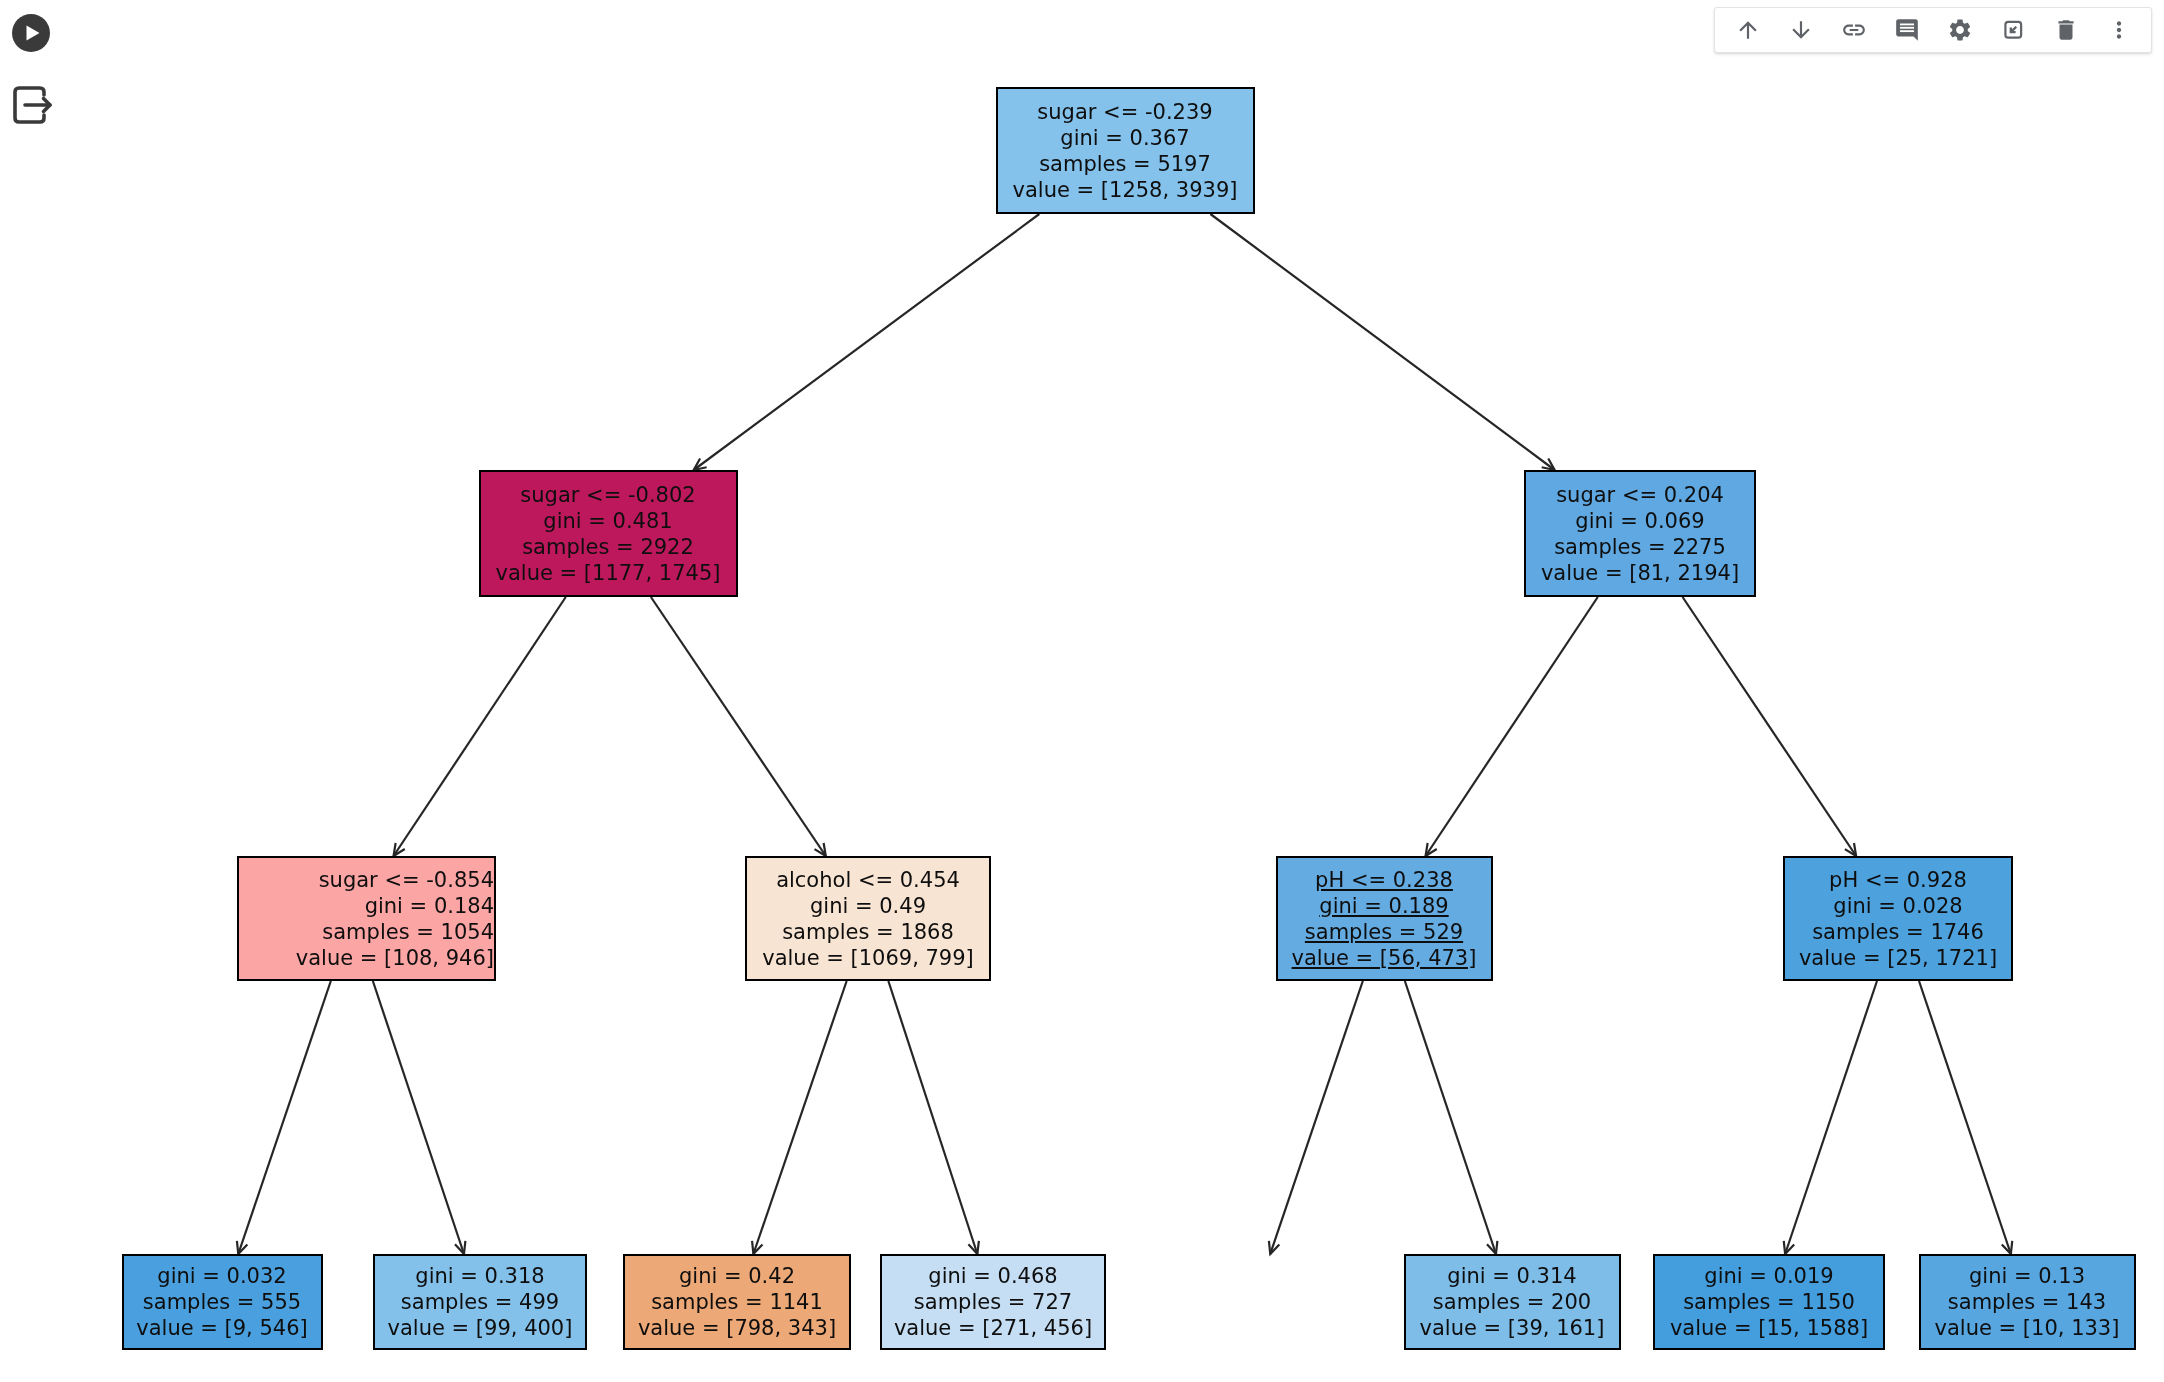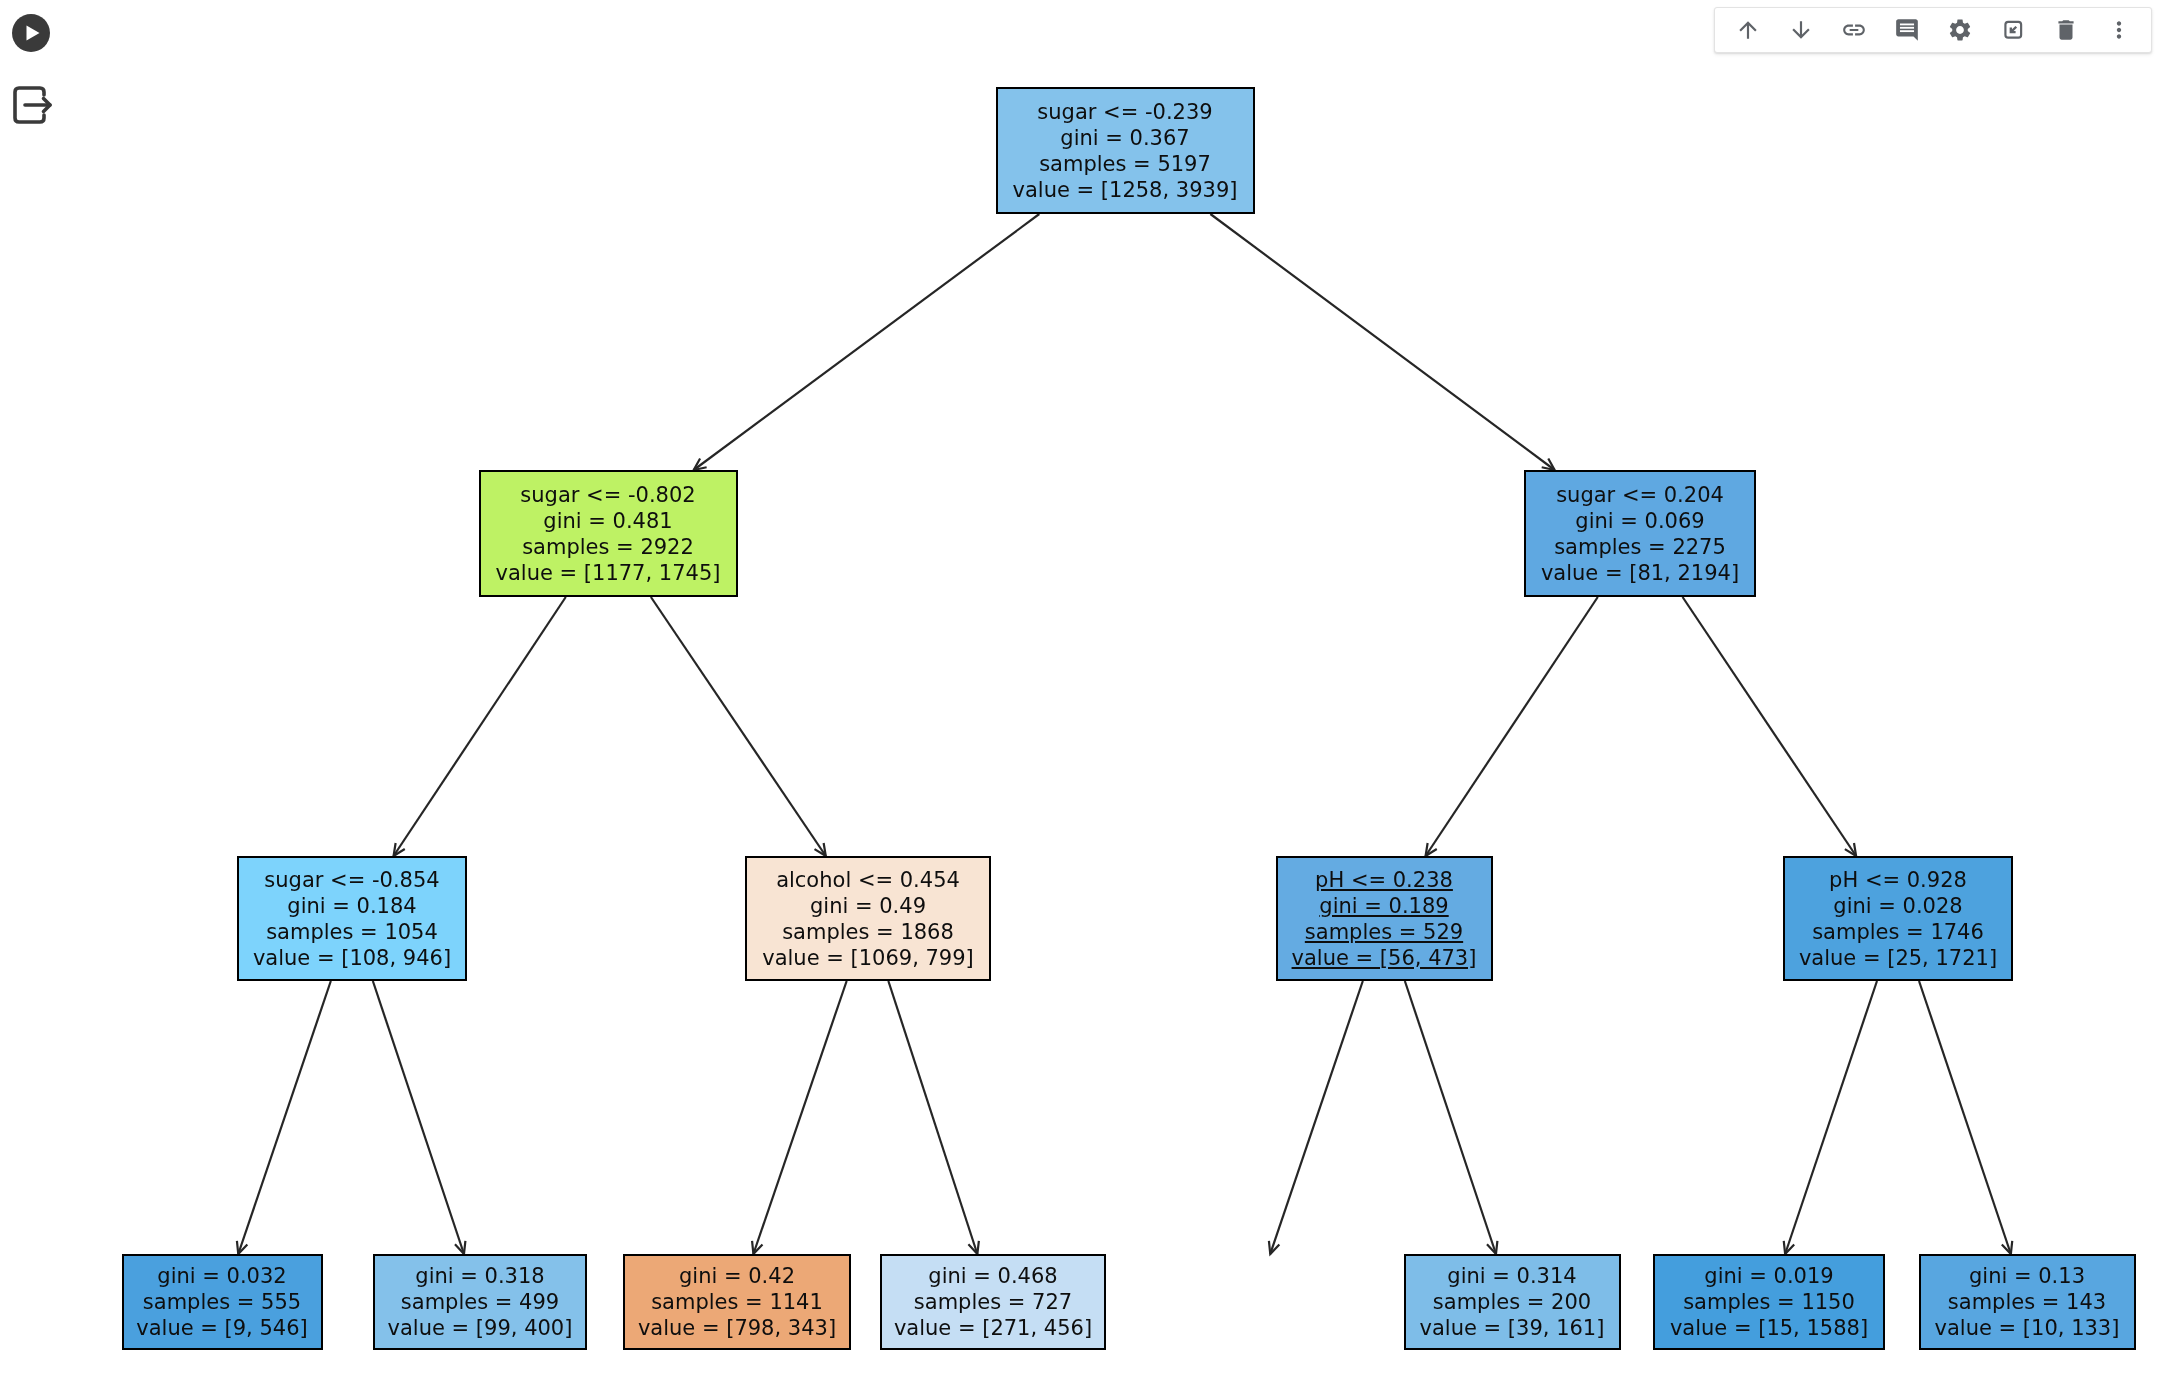--- a/index.html
+++ b/index.html
@@ -130,33 +130,33 @@
       <line x1="1404.8604954367665" y1="981" x2="1495.9791395045631" y2="1254" stroke="#262626" stroke-width="2.2" marker-end="url(#arrowhead)"></line>
       <line x1="1876.9765319426335" y1="981" x2="1785.1460234680574" y2="1254" stroke="#262626" stroke-width="2.2" marker-end="url(#arrowhead)"></line>
       <line x1="1919.0234680573665" y1="981" x2="2010.8539765319426" y2="1254" stroke="#262626" stroke-width="2.2" marker-end="url(#arrowhead)"></line>
     </svg>
 <div class="tree-node" style="left: 995.5px; top: 87px; width: 259px; height: 127px; background: rgb(132, 194, 235); border-color: rgb(0, 0, 0);">
       <div class="node-line">sugar &lt;= -0.239</div>
       <div class="node-line">gini = 0.367</div>
       <div class="node-line">samples = 5197</div>
       <div class="node-line">value = [1258, 3939]</div>
     </div>
-    <div class="tree-node" style="left: 478.5px; top: 470px; width: 259px; height: 127px; background: #bef264; border-color: rgb(0, 0, 0);">
+    <div class="tree-node" style="left: 478.5px; top: 470px; width: 259px; height: 127px; background: #be185d; border-color: rgb(0, 0, 0);">
       <div class="node-line">sugar &lt;= -0.802</div>
       <div class="node-line">gini = 0.481</div>
       <div class="node-line">samples = 2922</div>
       <div class="node-line">value = [1177, 1745]</div>
     </div>
     <div class="tree-node" style="left: 1524px; top: 470px; width: 232px; height: 127px; background: rgb(95, 168, 225); border-color: rgb(0, 0, 0);">
       <div class="node-line">sugar &lt;= 0.204</div>
       <div class="node-line">gini = 0.069</div>
       <div class="node-line">samples = 2275</div>
       <div class="node-line">value = [81, 2194]</div>
     </div>
-    <div class="tree-node" style="left: 237px; top: 856px; width: 230px; height: 125px; background: #7dd3fc; border-color: rgb(0, 0, 0);">
+    <div class="tree-node" style="left: 237px; top: 856px; width: 259px; height: 125px; background: #fca5a5; border-color: rgb(0, 0, 0); align-items: flex-end;">
       <div class="node-line">sugar &lt;= -0.854</div>
       <div class="node-line">gini = 0.184</div>
       <div class="node-line">samples = 1054</div>
       <div class="node-line">value = [108, 946]</div>
     </div>
     <div class="tree-node" style="left: 745px; top: 856px; width: 246px; height: 125px; background: rgb(248, 228, 211); border-color: rgb(0, 0, 0);">
       <div class="node-line">alcohol &lt;= 0.454</div>
       <div class="node-line">gini = 0.49</div>
       <div class="node-line">samples = 1868</div>
       <div class="node-line">value = [1069, 799]</div>

